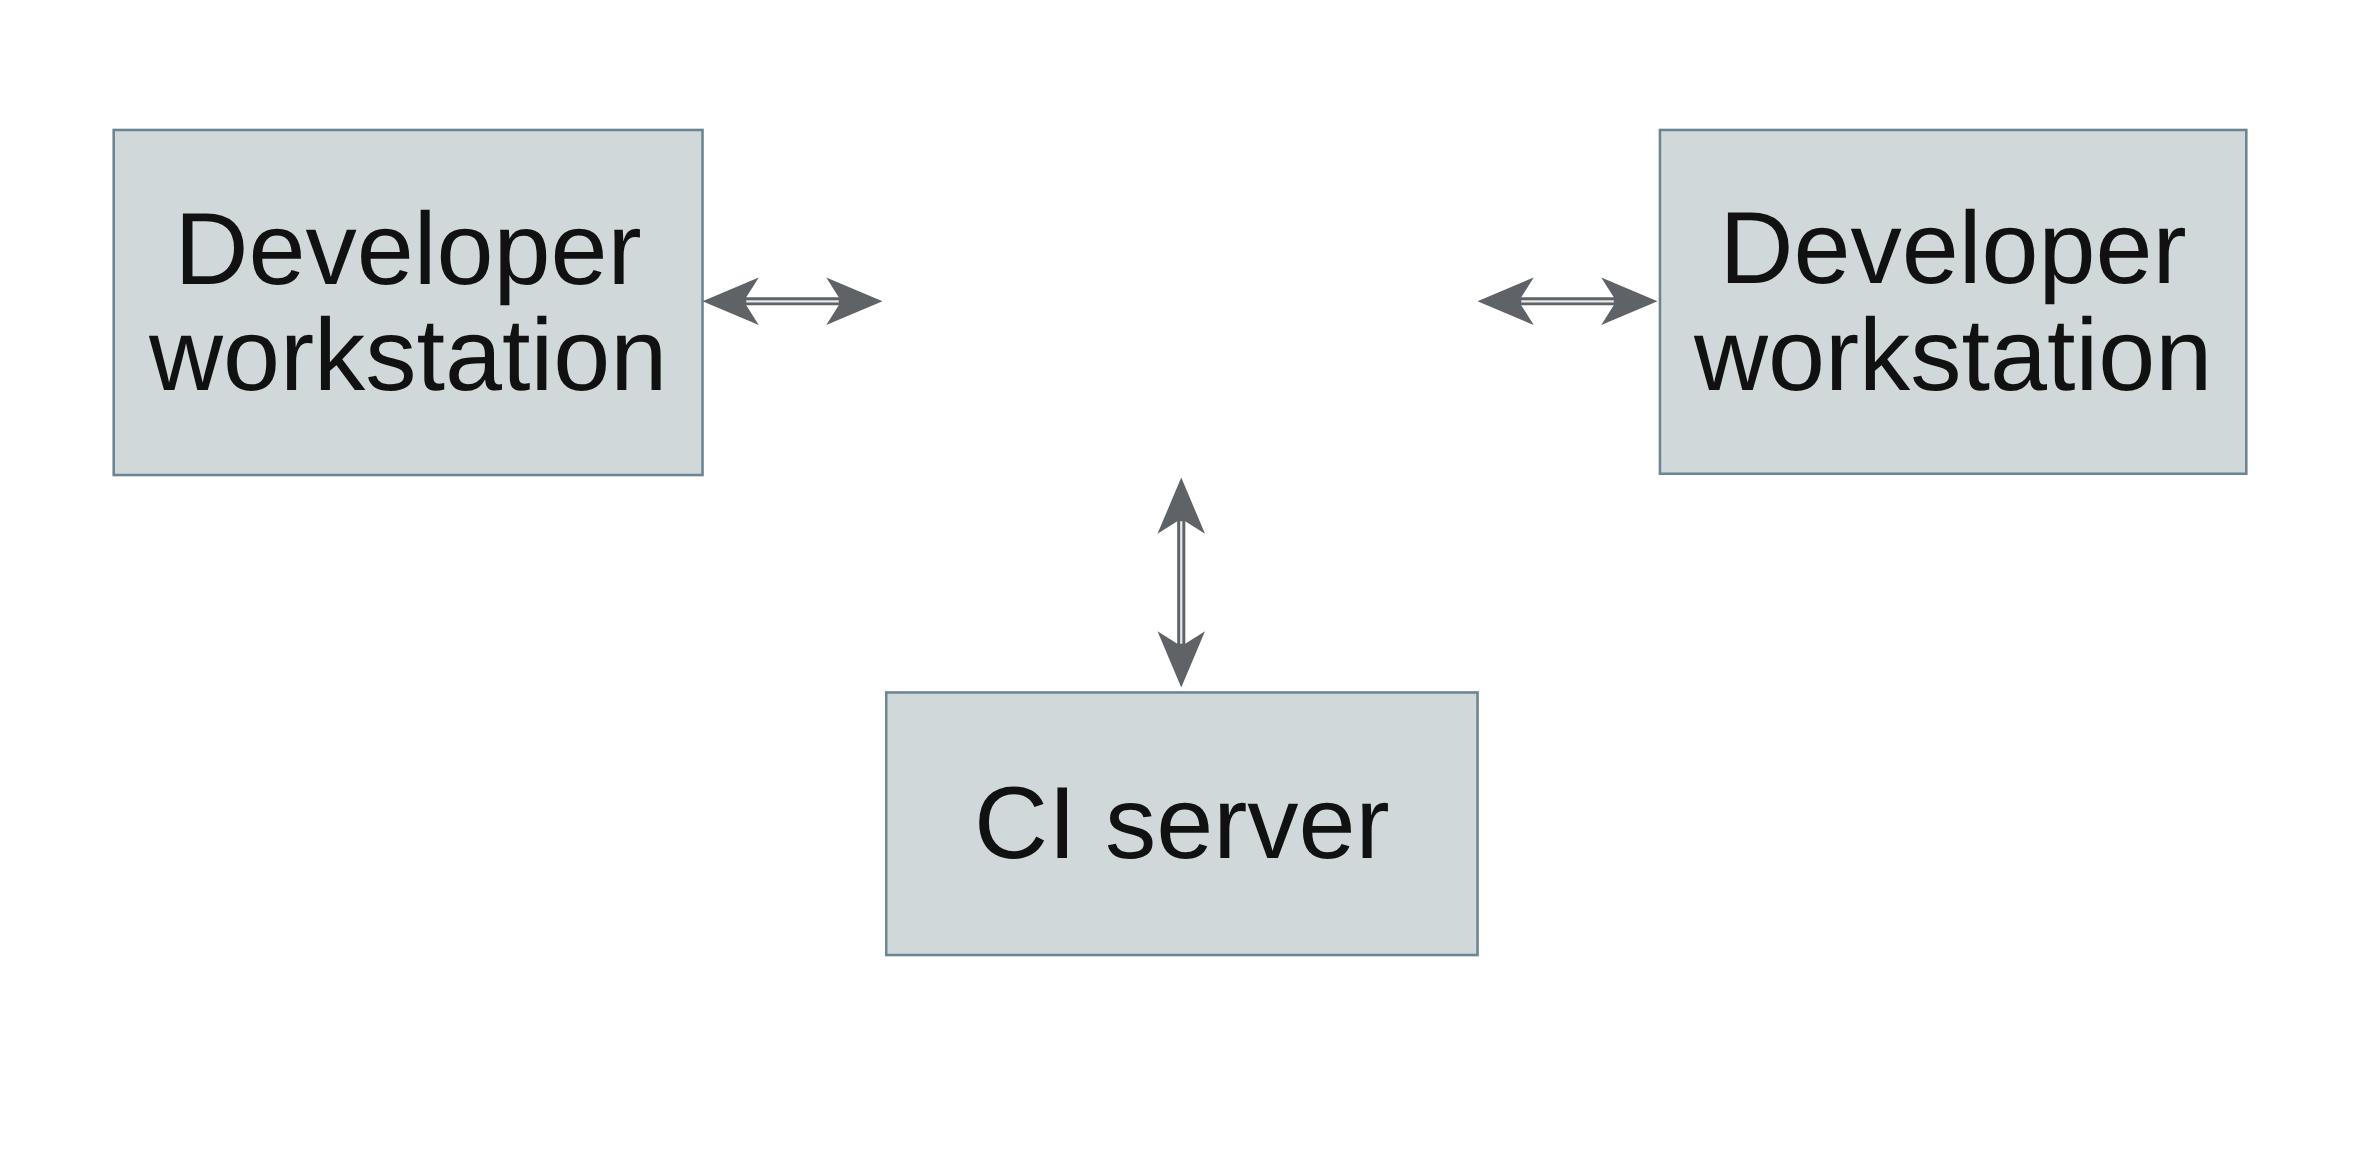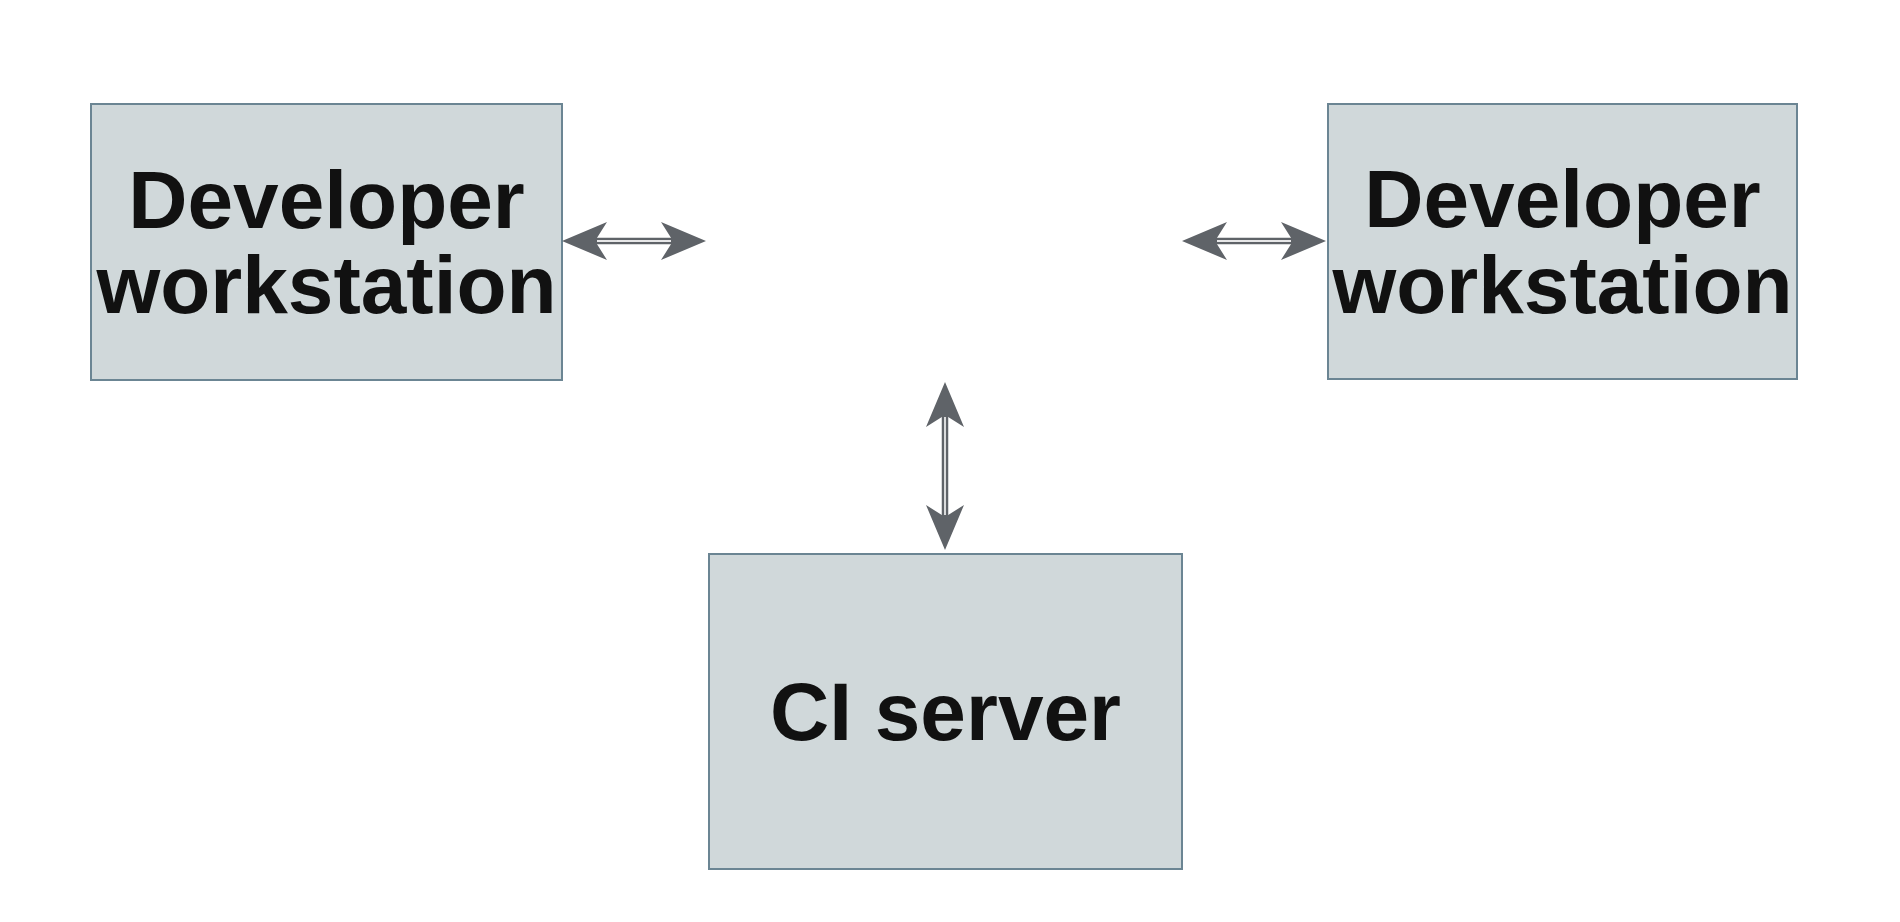--- a/index.html
+++ b/index.html
@@ -22,33 +22,32 @@
     background: var(--background);
   }
   .node {
     position: absolute;
     background: var(--node-fill);
     border: 2.5px solid var(--node-border);
     display: flex;
     align-items: center;
     justify-content: center;
     text-align: center;
-    font-weight: bold;
   }
   .node .label {
     font-size: 82px;
     line-height: 1.04;
     color: var(--text);
     letter-spacing: 0px;
     padding: 0 6px;
   }
   .node-dev-left   { left: 90px;   top: 103px; width: 473px; height: 278px; }
   .node-cache      { left: 708px;  top: 103px; width: 472px; height: 277px; }
   .node-dev-right  { left: 1327px; top: 103px; width: 471px; height: 277px; }
-  .node-ci         { left: 708px;  top: 553px; width: 475px; height: 317px; }
+  .node-ci         { left: 708px;  top: 553px; width: 475px; height: 212px; }
 
   .arrow { position: absolute; color: var(--arrow); }
   .arrow-h1 { left: 559px;  top: 219px; }
   .arrow-h2 { left: 1179px; top: 219px; }
   .arrow-v  { left: 923px;  top: 379px; }
   .arrow svg { display: block; }
   .arrow polygon { fill: currentColor; }
   .arrow .shaft { stroke: currentColor; stroke-width: 6.5; }
   .arrow .shaft-core { stroke: var(--background); stroke-width: 1.8; opacity: 0.85; }
 </style>

